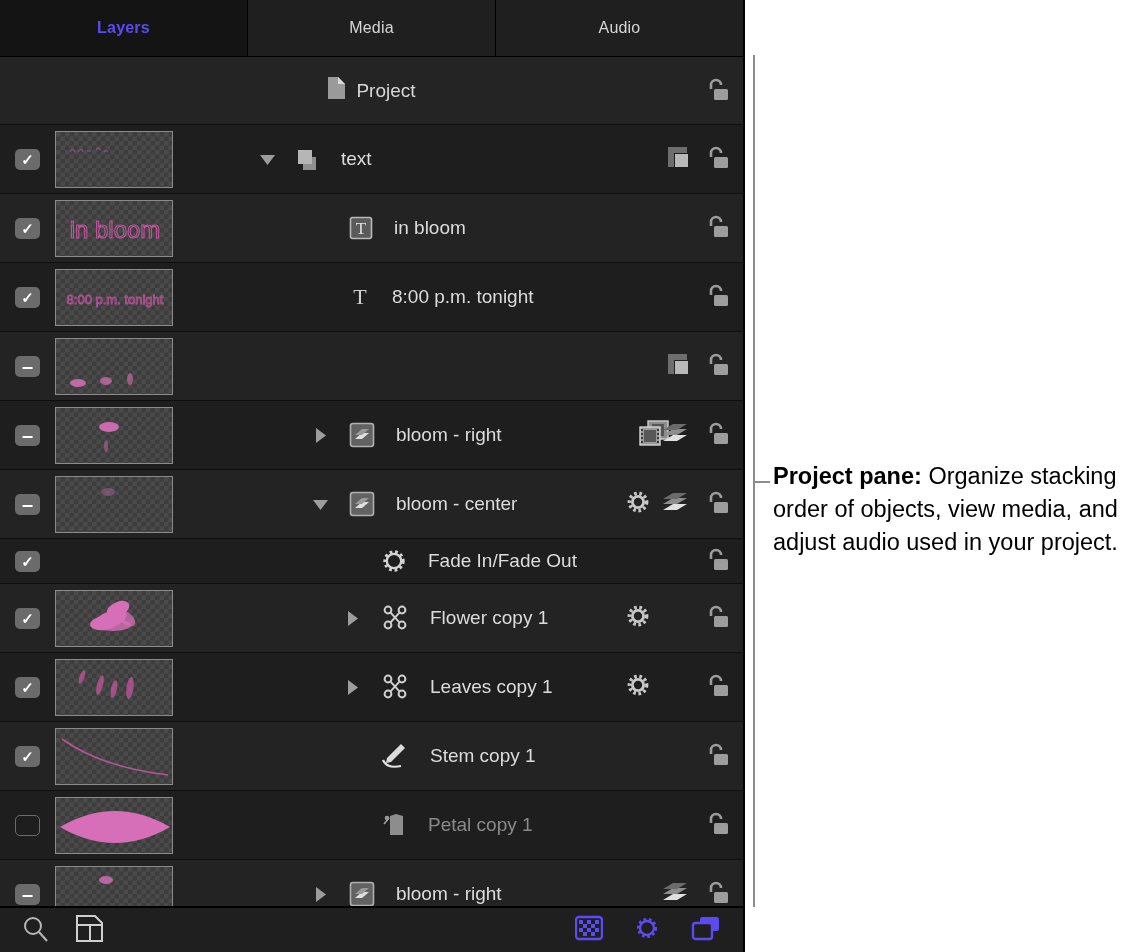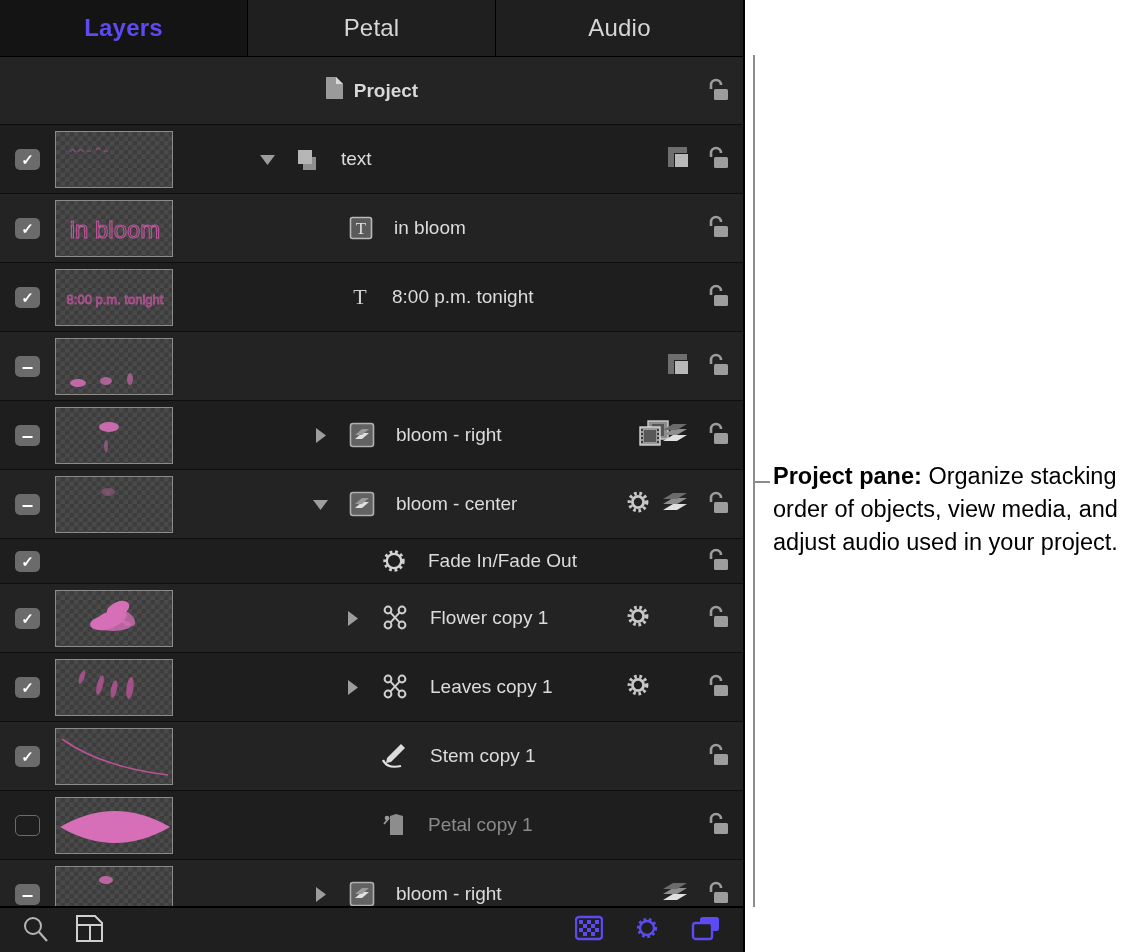--- a/index.html
+++ b/index.html
@@ -21,21 +21,21 @@
 
   
   .tabbar {
     display: flex; height: 57px;
     background: #111111;
     border-bottom: 1px solid #000;
   }
   .tab {
     flex: 1 1 0;
     display: flex; align-items: center; justify-content: center;
-    font-size: 24px;
+    font-size: 16px;
     color: #d6d6d6;
     background: #1f1f1f;
     border-right: 1px solid #000;
     letter-spacing: .2px;
   }
   .tab:last-child { border-right: none; }
   .tab.active {
     background: #141414;
     color: #5b4bf0;
     font-weight: bold;
@@ -46,21 +46,21 @@
     position: relative;
     height: 68px;
     background: #242424;
     border-bottom: 1px solid #0d0d0d;
     display: flex; align-items: center;
   }
   .projrow .plabel {
     position: absolute; left: 0; right: 0;
     text-align: right;
     font-size: 19px; color: #d8d8d8;
-    display: flex; align-items: center; justify-content: center; gap: 10px; font-weight: bold;
+    display: flex; align-items: center; justify-content: center; gap: 10px;
   }
 
   
   .rows { position: relative; }
   .row {
     position: relative;
     height: 69px;
     display: flex; align-items: center;
     border-bottom: 1px solid #0e0e0e;
   }
@@ -146,21 +146,21 @@
 </style>
 </head>
 <body>
 
 <div id="root">
 
   <div class="panel">
 
     <div class="tabbar">
       <div class="tab active">Layers</div>
-      <div class="tab">Petal</div>
+      <div class="tab">Media</div>
       <div class="tab">Audio</div>
     </div>
 
     <div class="projrow">
       <div class="plabel">
         <span>
           <svg width="19" height="24" viewBox="0 0 19 24">
             <path d="M1 1 H11 L18 8 V23 H1 Z" fill="#9a9a9a"></path>
             <path d="M11 1 L18 8 H11 Z" fill="#d8d8d8"></path>
           </svg>

